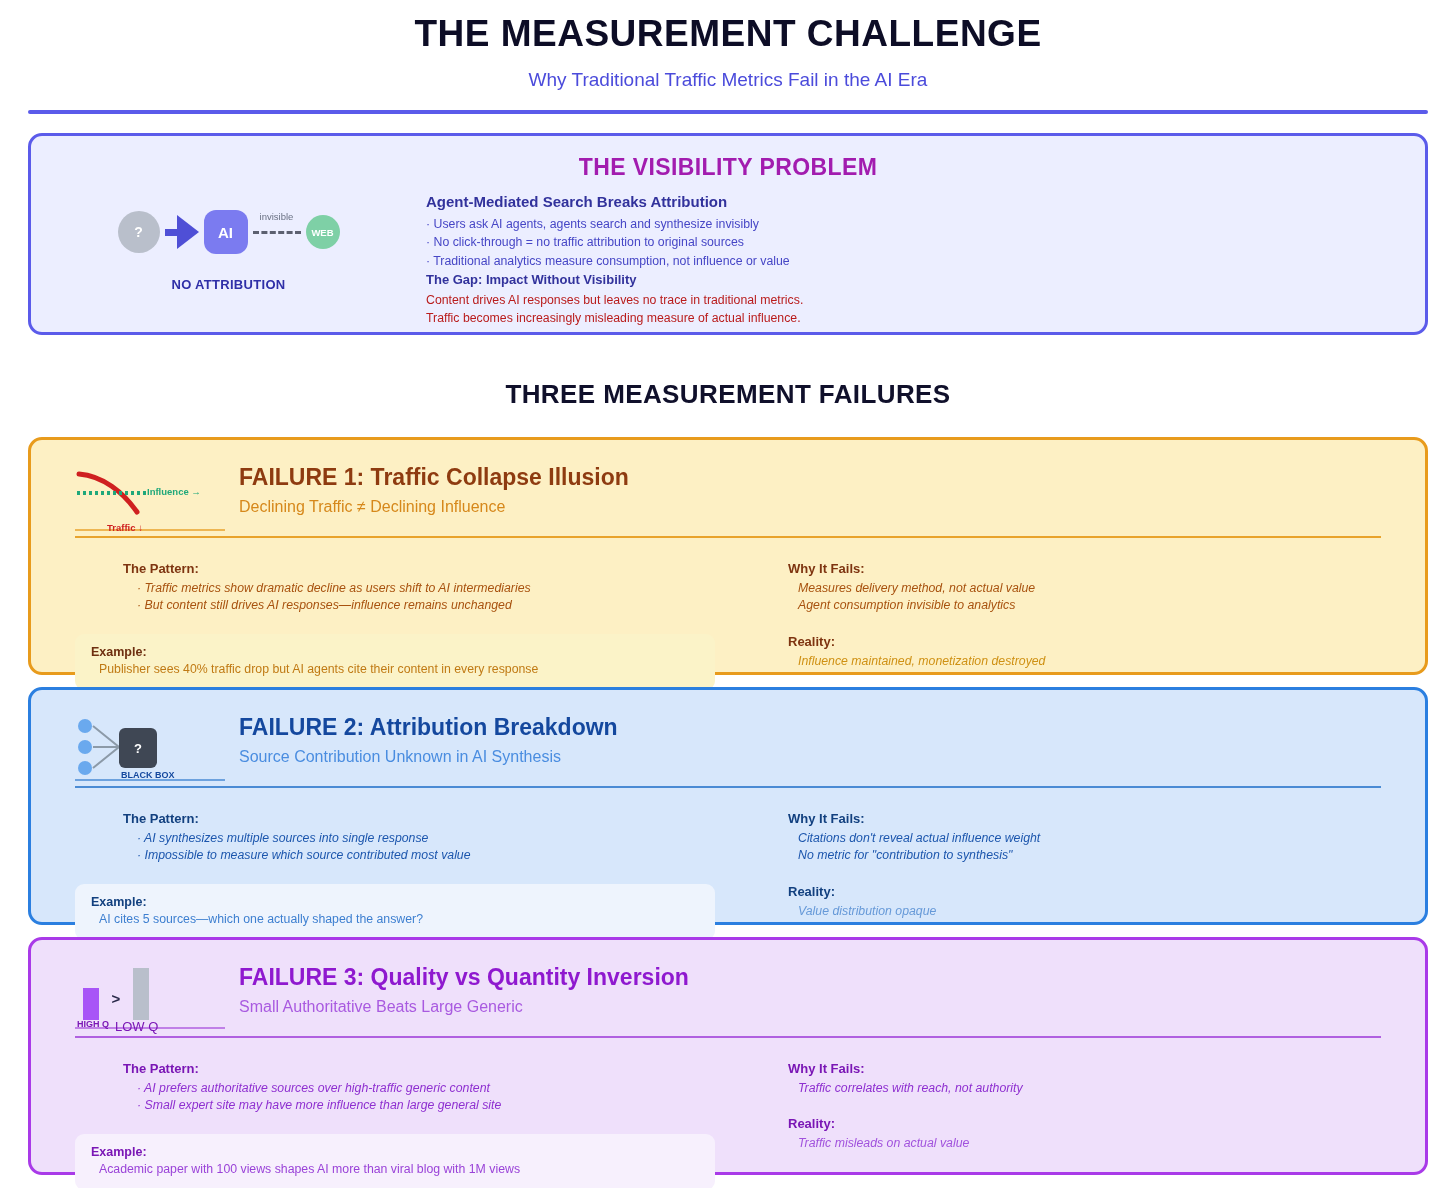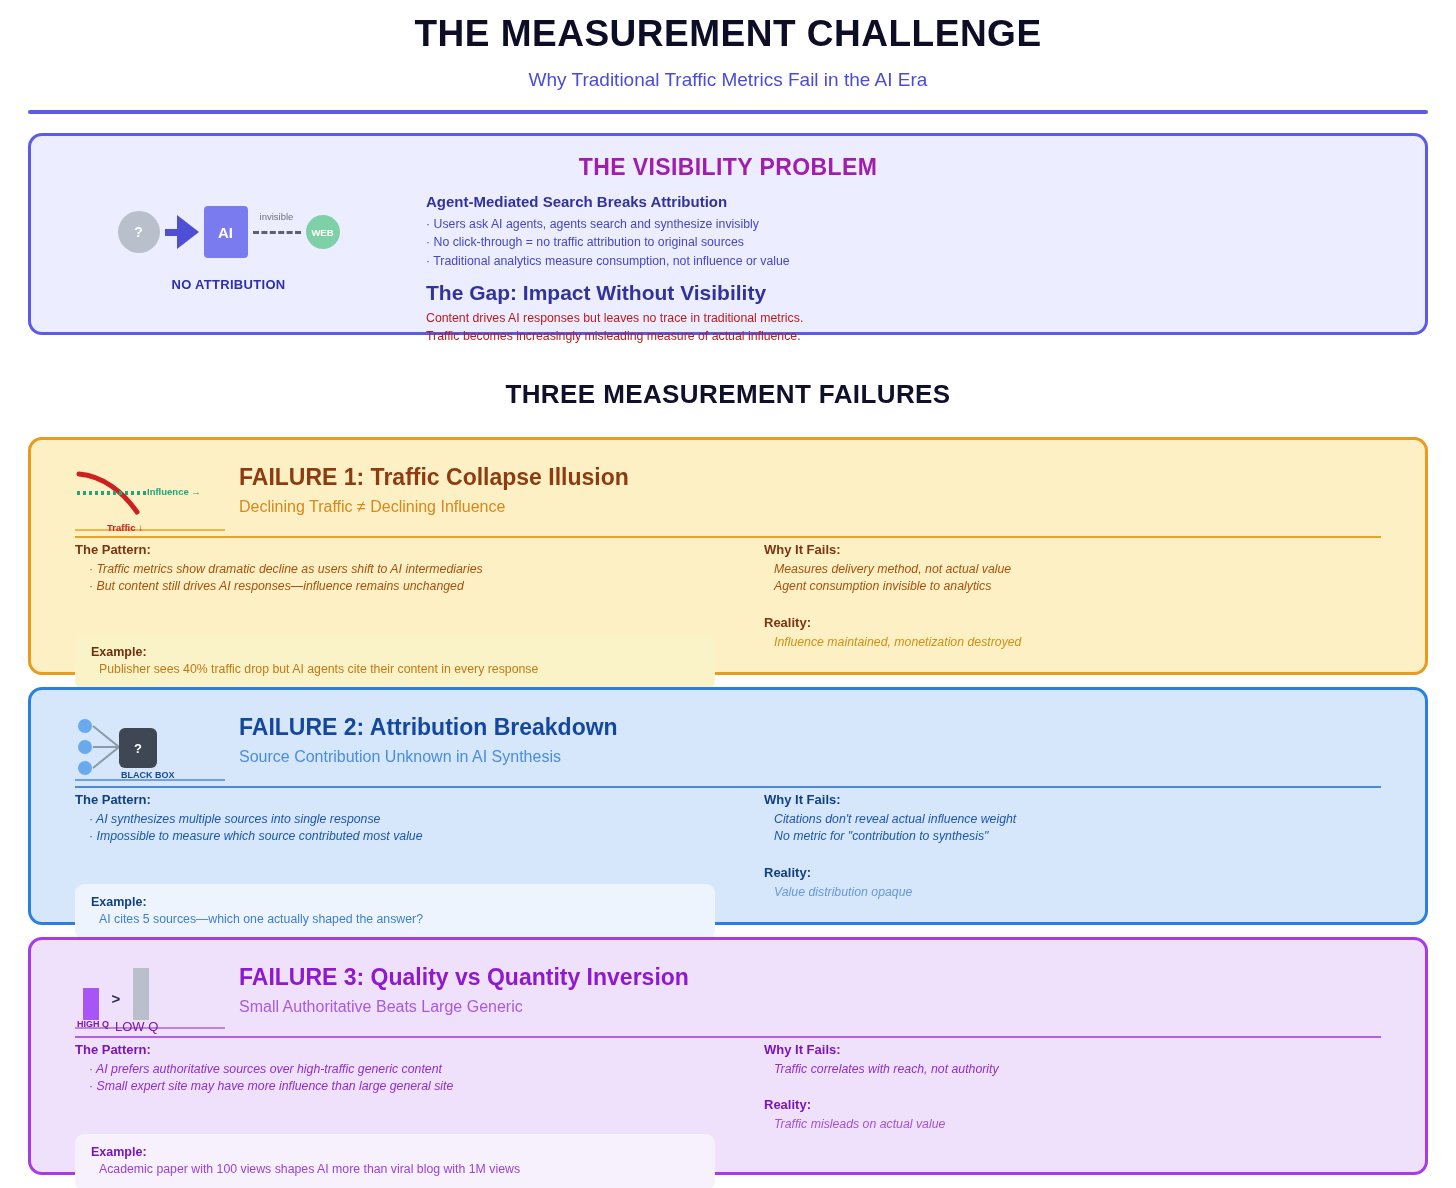--- a/index.html
+++ b/index.html
@@ -100,22 +100,22 @@
   }
   .arrow-head {
     width: 0;
     height: 0;
     border-top: 17px solid transparent;
     border-bottom: 17px solid transparent;
     border-left: 22px solid #4f4fd6;
   }
   .node-ai {
     width: 44px;
-    height: 52px;
-    border-radius: 4px;
+    height: 44px;
+    border-radius: 12px;
     background: #7b7bf0;
     color: #ffffff;
     font-size: 15px;
     font-weight: bold;
     display: flex;
     align-items: center;
     justify-content: center;
     margin-left: 2px;
   }
   .dash-wrap {
@@ -169,24 +169,24 @@
     font-weight: bold;
     color: #32329c;
     margin-bottom: 5px;
   }
   .vis-li {
     font-size: 12.3px;
     color: #4646c6;
     line-height: 1.47;
   }
   .vis-h2 {
-    font-size: 21px;
+    font-size: 13px;
     font-weight: bold;
     color: #32329c;
-    margin-top: 11px;
+    margin-top: 2px;
     margin-bottom: 4px;
   }
   .vis-p {
     font-size: 12.3px;
     color: #b91c1c;
     line-height: 1.47;
   }
 
   
   .section-heading {
@@ -246,21 +246,22 @@
   .head-rule {
     margin: 8px 44px 0 44px;
     height: 1.5px;
   }
   .r1 { background: #e8a32c; }
   .r2 { background: #4a8bd4; }
   .r3 { background: #b060e0; }
 
   .card-cols {
     display: flex;
-    padding: 4px 44px 0 44px;
+    padding: 23px 44px 0 44px;
+    margin-left: 48px;
   }
   .col { width: 50%; box-sizing: border-box; }
   .col-right { padding-left: 36px; }
 
   .lbl {
     font-size: 13px;
     font-weight: bold;
     margin-bottom: 4px;
   }
   .bullet, .plain {

